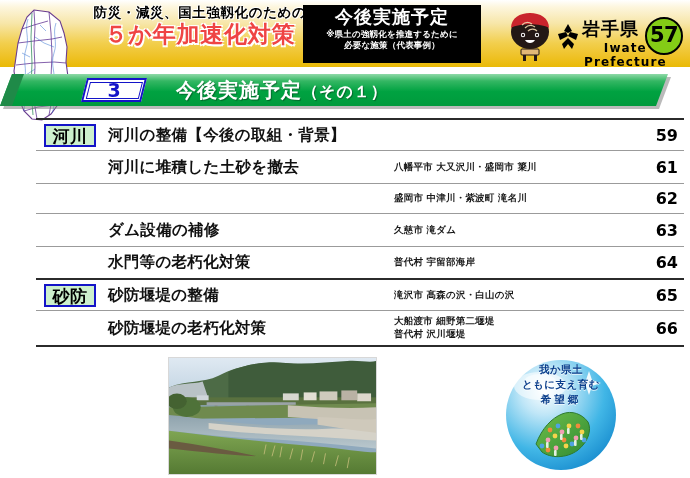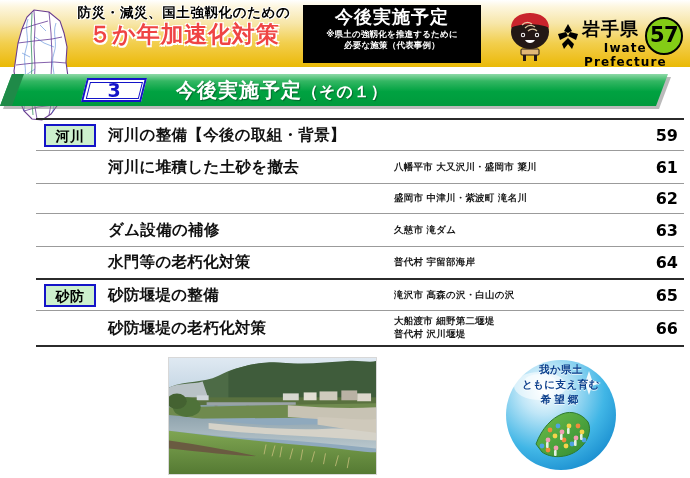--- a/index.html
+++ b/index.html
@@ -31,21 +31,21 @@
     width: 690px; height: 2px;
     background: #ffffff;
   }
   .prefmap {
     position: absolute;
     left: 4px; top: 7px;
     width: 74px; height: 118px;
   }
   .header-title {
     position: absolute;
-    left: 60px; top: 6px;
+    left: 76px; top: 6px;
     width: 248px;
     text-align: center;
     line-height: 1;
   }
   .header-title .line1 {
     font-size: 13.5px;
     font-weight: bold;
     letter-spacing: 0.6px;
     color: #000;
     text-shadow: 1px 1px 0 #ffffff, -1px 0 0 #fff, 0 -1px 0 #fff;
@@ -217,21 +217,21 @@
     align-self: stretch;
   }
   .cat-badge {
     width: 52px;
     height: 23px;
     background: #cdf0cd;
     border: 2px solid #1414c8;
     box-sizing: border-box;
     text-align: center;
     line-height: 20px;
-    font-size: 14px;
+    font-size: 17px;
     font-weight: bold;
     letter-spacing: 0.5px;
     color: #000;
   }
   .item-cell {
     flex: 0 0 280px;
     font-size: 15.5px;
     font-weight: bold;
     letter-spacing: 0.3px;
     padding-left: 4px;

